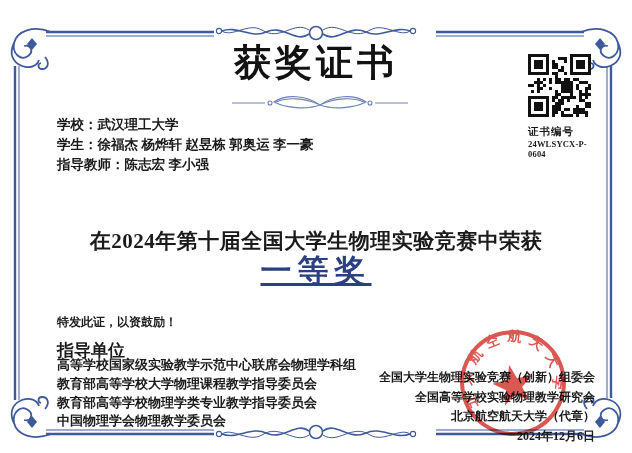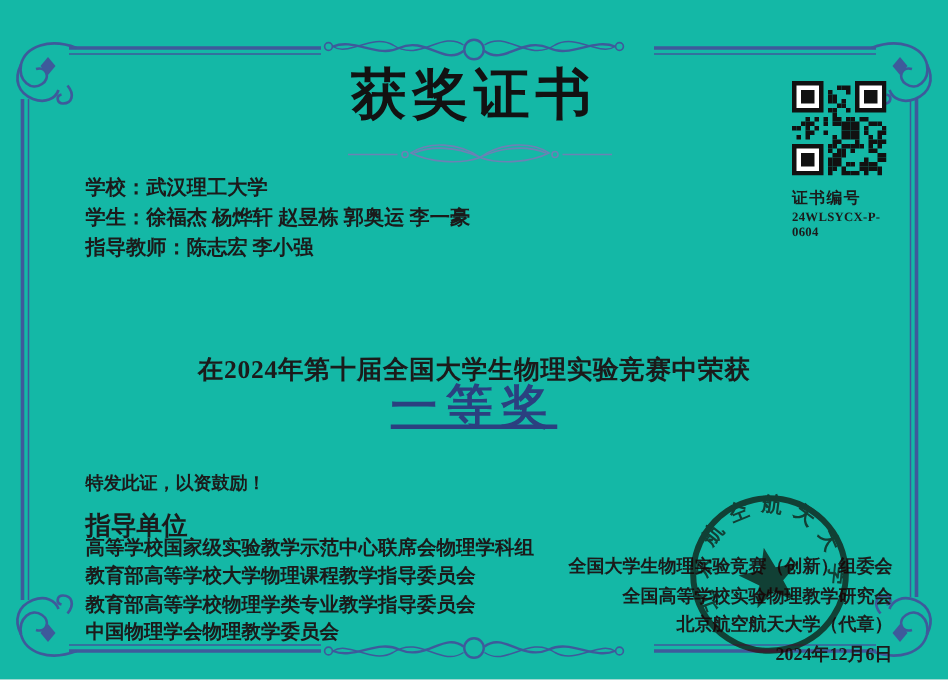--- a/index.html
+++ b/index.html
@@ -1,31 +1,31 @@
 <!DOCTYPE html>
 <html><head>
 <meta charset="utf-8">
 <style>
   html,body{margin:0;padding:0;background:#e8e8e6;}
   .page{
     position:relative;width:632px;height:453px;margin:0 auto;
-    background:#14b8a6;overflow:hidden;
+    background:#ffffff;overflow:hidden;
     font-family:"Liberation Serif","DejaVu Serif",serif;
     color:#1b1b1b;
   }
   .abs{position:absolute;}
   .ctr{left:0;right:0;text-align:center;}
   .b{font-weight:700;}
   .title{top:38px;font-size:37px;letter-spacing:4px;color:#121212;}
   .qr-block{left:528px;top:54px;width:76px;}
   .qr-block svg{display:block;}
   .certno-label{font-size:10.5px;margin-top:8px;letter-spacing:1px;}
   .certno{font-size:8.5px;margin-top:0px;letter-spacing:0.2px;}
   .fields{left:57px;top:115px;font-size:13.5px;line-height:20px;white-space:nowrap;}
-  .sentence{top:235px;font-size:17px;letter-spacing:0.5px;}
+  .sentence{top:227px;font-size:21px;letter-spacing:0.5px;}
   .award{top:250px;font-size:31px;letter-spacing:6px;color:#2b4080;text-decoration:underline;}
   .note{left:57px;top:314px;font-size:12px;}
   .guide-label{left:57px;top:339px;font-size:17px;}
   .guide-units{left:57px;top:356px;font-size:13px;line-height:18.8px;white-space:nowrap;}
   .issuers{right:37px;top:368px;font-size:12px;line-height:19.5px;text-align:right;white-space:nowrap;}
   .seal{left:452px;top:322px;opacity:0.85;mix-blend-mode:multiply;}
   .ornaments{left:0;top:0;pointer-events:none;}
 </style>
 </head>
 <body>

